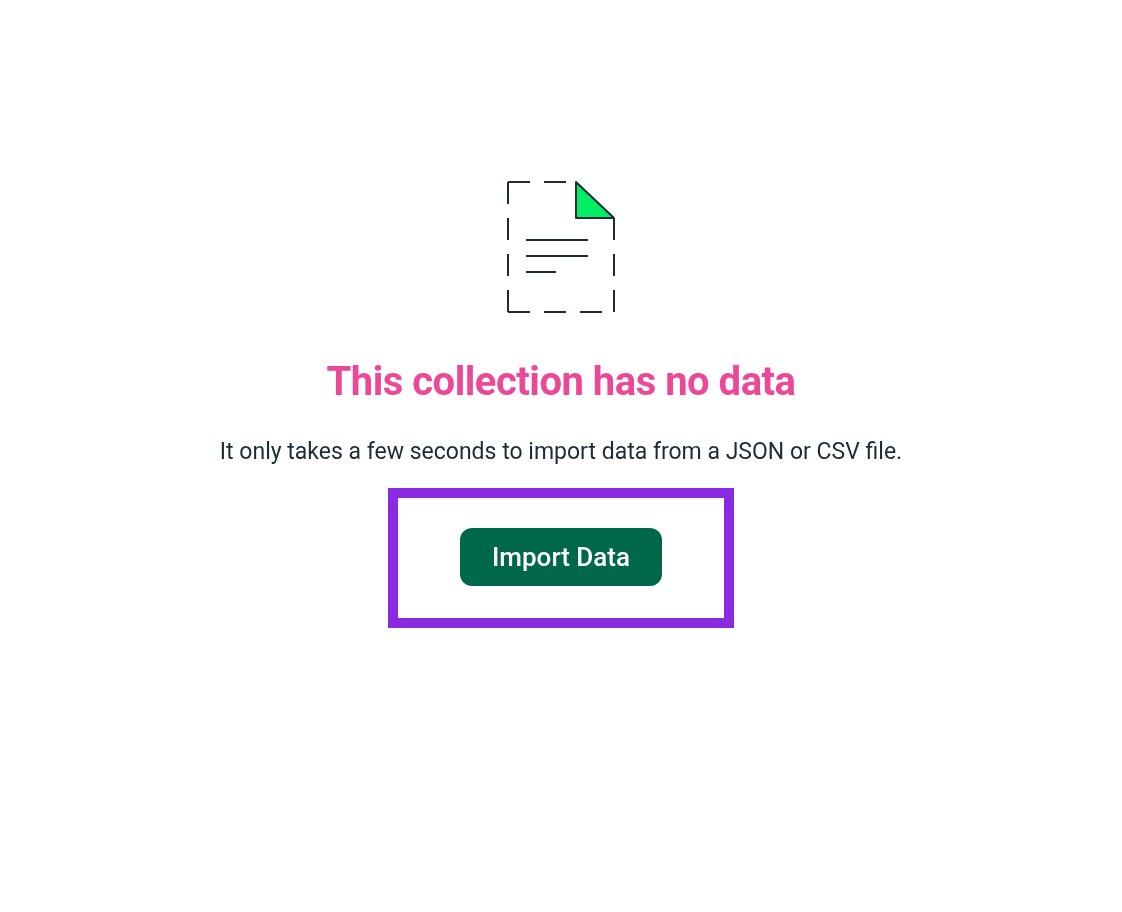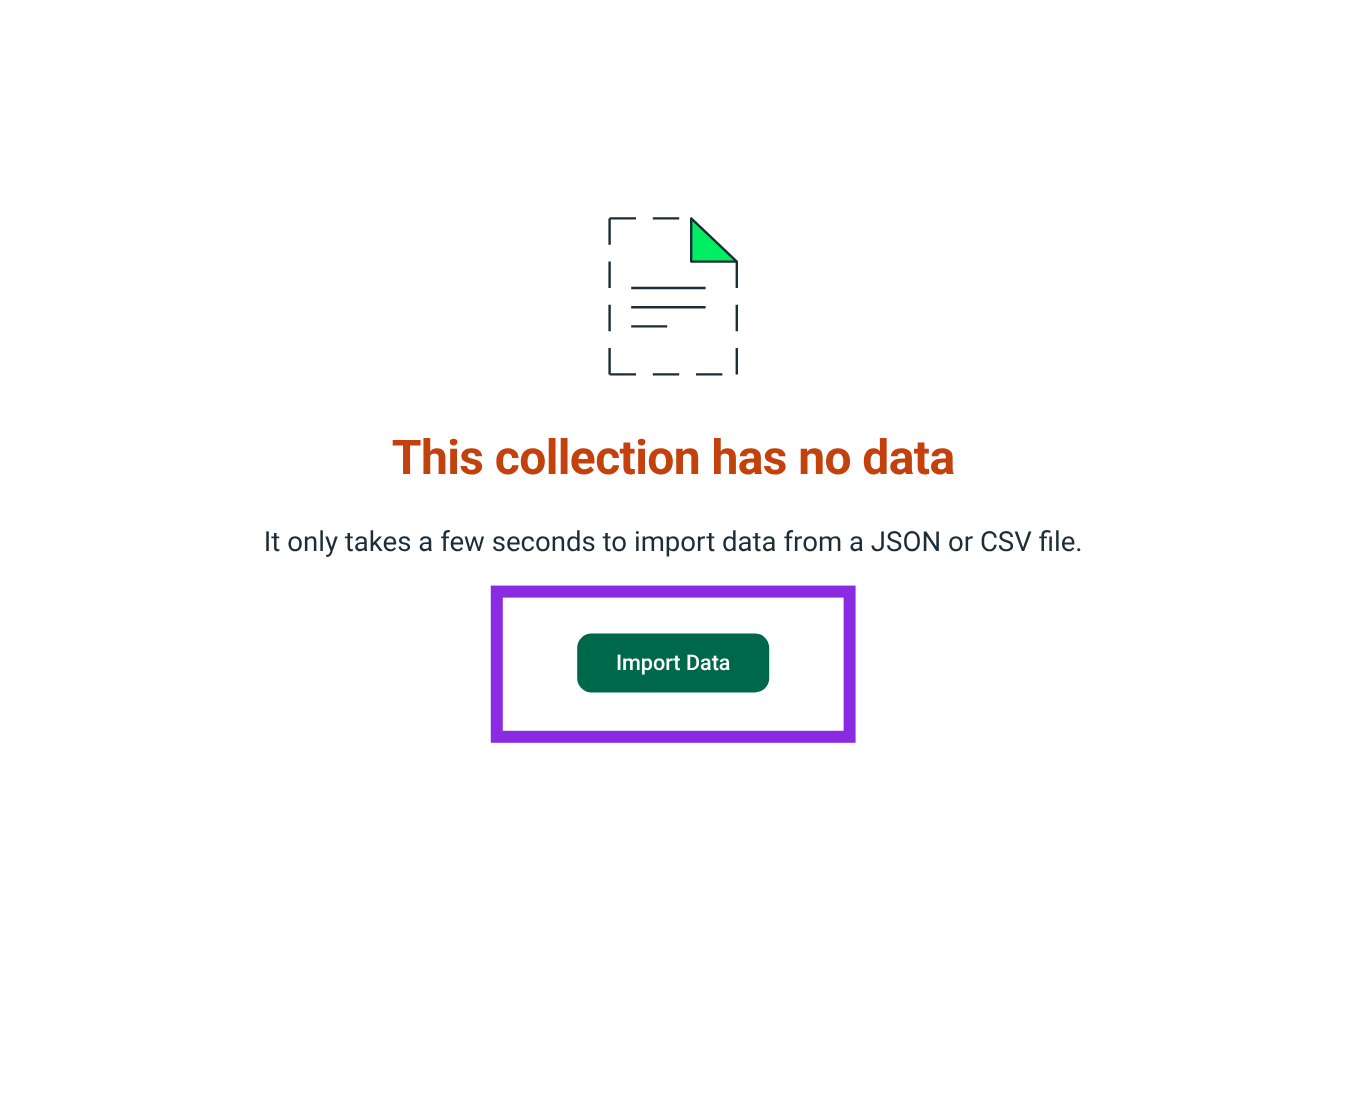--- a/index.html
+++ b/index.html
@@ -24,21 +24,21 @@
       flex-direction: column;
       align-items: center;
       width: 820px;
     }
     
     .icon-wrapper {
       margin-bottom: 40px;
     }
     
     .heading {
-      color: #c2410c;
+      color: #ec4899;
       font-size: 40px;
       font-weight: 700;
       text-align: center;
       margin-bottom: 30px;
       letter-spacing: -0.5px;
     }
     
     .description {
       color: #1C2D38;
       font-size: 23px;
@@ -54,21 +54,21 @@
       padding: 30px 62px 32px 62px;
       display: flex;
       justify-content: center;
       align-items: center;
       background: #ffffff;
     }
     
     .import-button {
       background: #00684A;
       color: #ffffff;
-      font-size: 18px;
+      font-size: 26px;
       font-weight: 500;
       border: none;
       border-radius: 12px;
       padding: 14px 32px;
       cursor: pointer;
       font-family: inherit;
     }
   </style>
 </head>
 <body>

